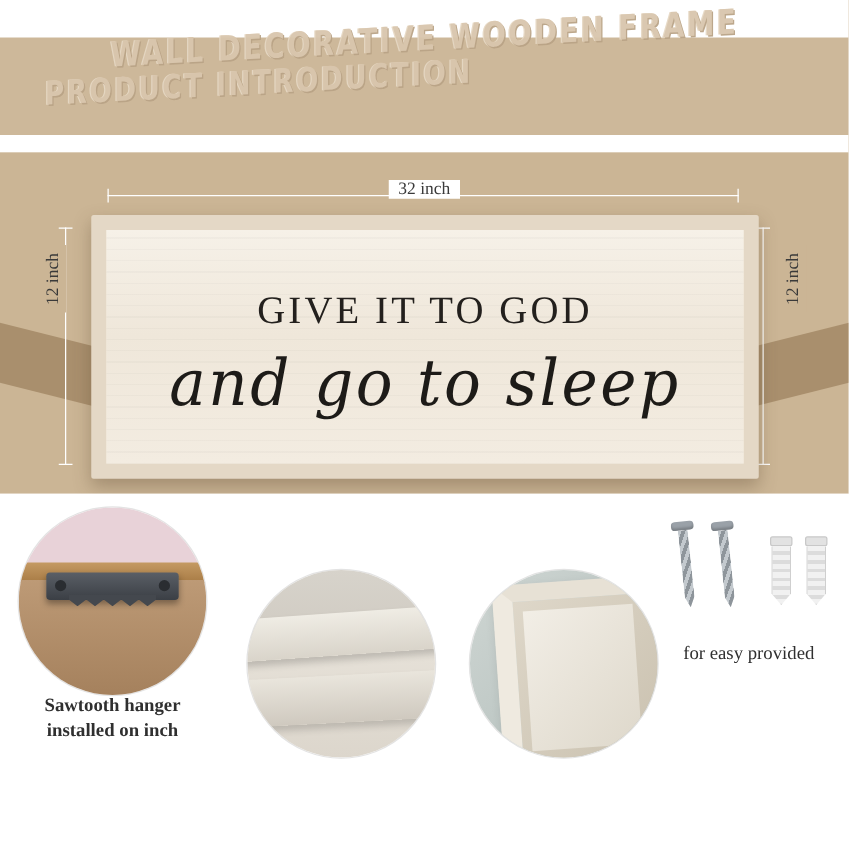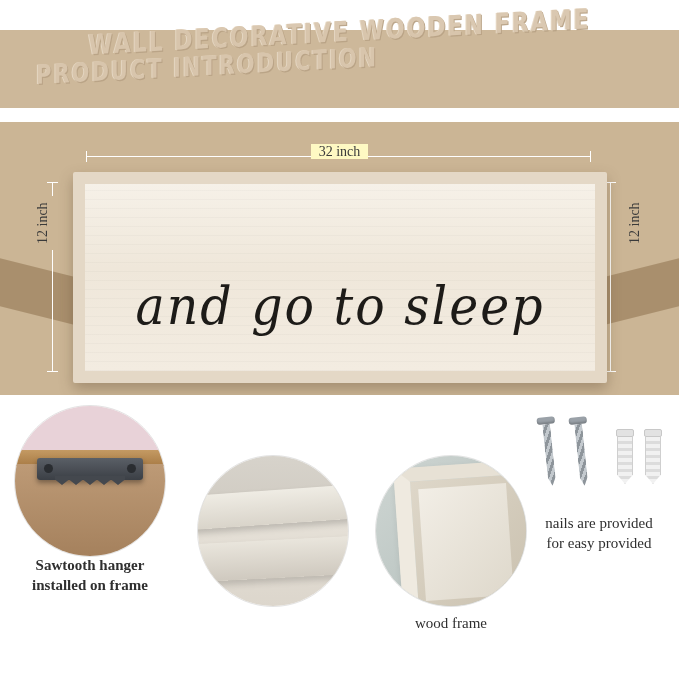--- a/index.html
+++ b/index.html
@@ -107,21 +107,21 @@
   .dim-top-label {
     position: absolute;
     left: 0; top: 22px;
     width: 679px;
     text-align: center;
     font-size: 14px;
     color: #3a3a3a;
     font-family: "Liberation Serif", serif;
   }
   .dim-top-label span {
-    background: #fef9c3;
+    background: #ffffff;
     padding: 0 8px;
   }
 
   .dim-left {
     position: absolute;
     left: 52px; top: 60px;
     width: 1px; height: 190px;
     background: #ffffff;
   }
   .dim-left::before, .dim-left::after {
@@ -337,52 +337,52 @@
     </div>
 
     <div class="dim-left"></div>
     <div class="dim-left-label">12 inch</div>
 
     <div class="dim-right"></div>
     <div class="dim-right-label">12 inch</div>
 
     <div class="sign">
       <div class="sign-inner">
+        <div class="sign-line1">GIVE IT TO GOD</div>
         <div class="sign-line2">and go to sleep</div>
       </div>
     </div>
   </div>
 
   <div class="details">
 
     <div class="circle c1">
       <div class="pink"></div>
       <div class="wood"></div>
       <div class="board"></div>
       <div class="hanger"></div>
       <div class="tooth"></div>
     </div>
     <div class="caption cap1">
       <div>Sawtooth hanger</div>
-      <div>installed on frame</div>
+      <div>installed on inch</div>
     </div>
 
     <div class="circle c2">
       <div class="bg"></div>
       <div class="slab1"></div>
       <div class="slab2"></div>
     </div>
 
     <div class="circle c3">
       <div class="bg"></div>
       <div class="frame"></div>
       <div class="inner"></div>
     </div>
     <div class="caption cap3">
-      <div>wood frame</div>
     </div>
 
     <div class="nails">
       <div class="screw s1">
         <div class="head"></div>
         <div class="shaft"></div>
       </div>
       <div class="screw s2">
         <div class="head"></div>
         <div class="shaft"></div>
@@ -390,18 +390,17 @@
       <div class="anchor a1">
         <div class="cap"></div>
         <div class="body"></div>
       </div>
       <div class="anchor a2">
         <div class="cap"></div>
         <div class="body"></div>
       </div>
     </div>
     <div class="caption cap4">
-      <div>nails are provided</div>
       <div>for easy provided</div>
     </div>
 
   </div>
 </div>
 
 </body></html>

